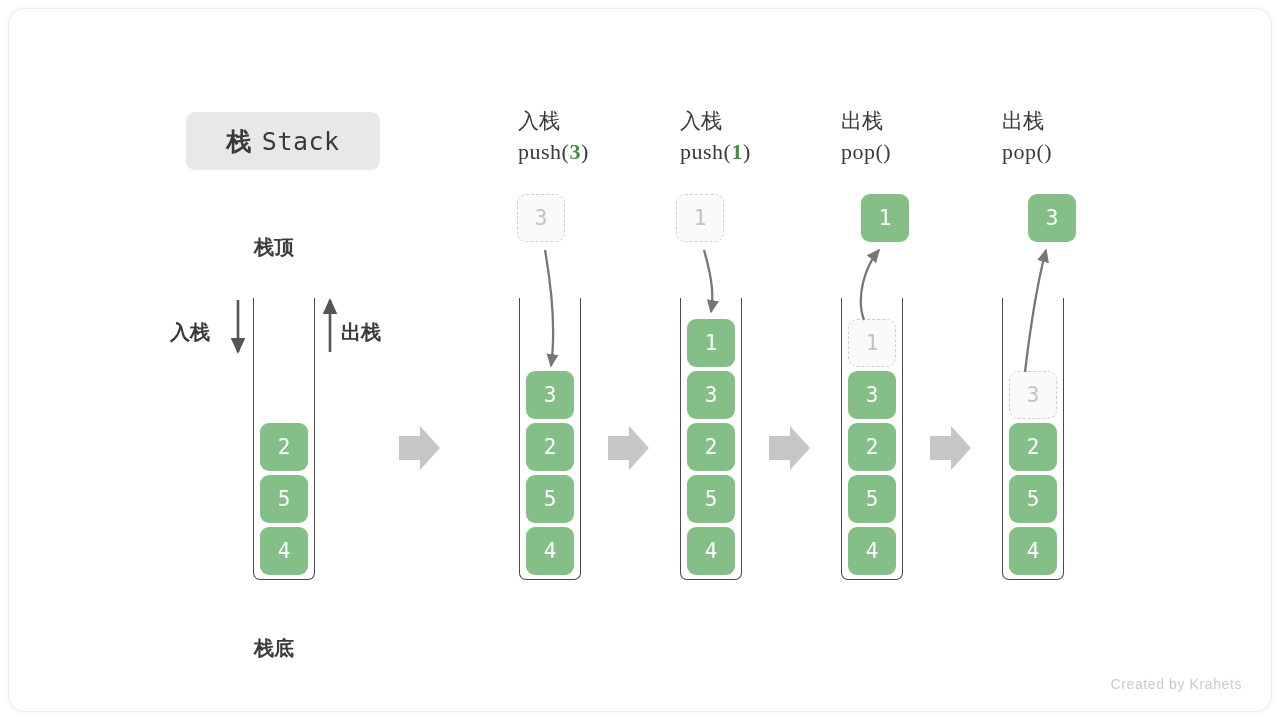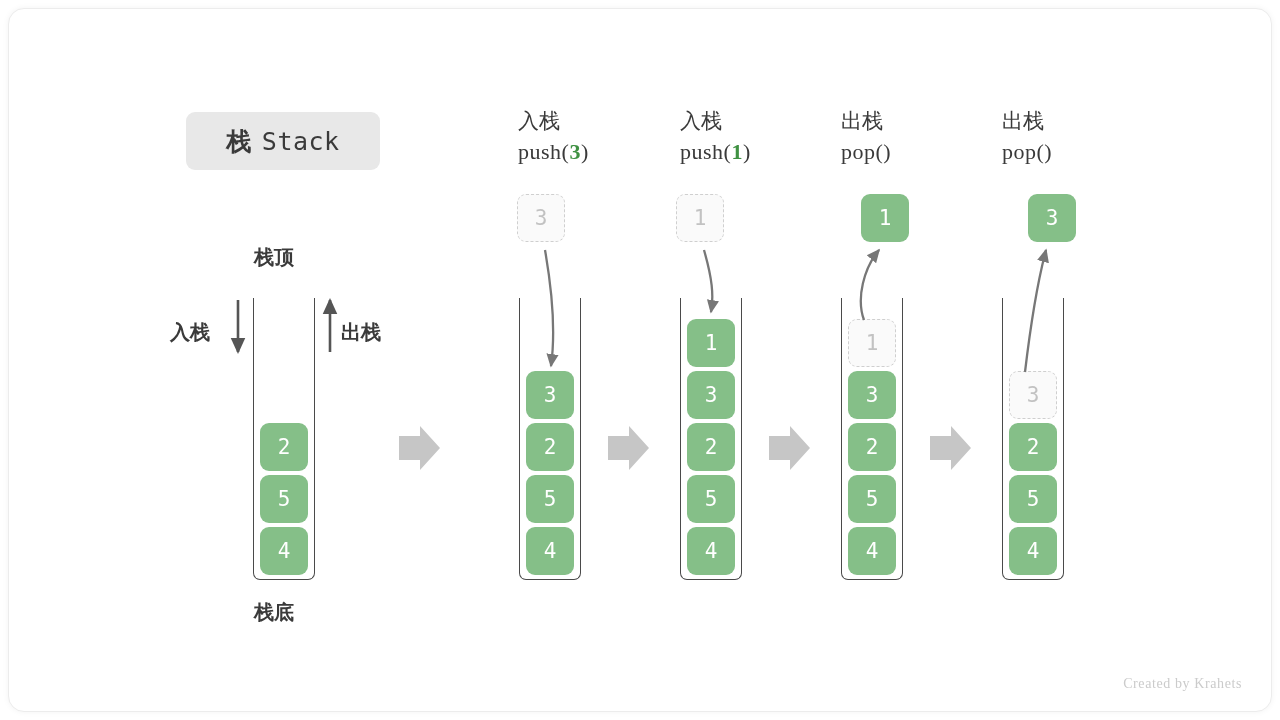--- a/index.html
+++ b/index.html
@@ -154,39 +154,39 @@
     left: 0; top: 0;
     width: 1280px; height: 720px;
     pointer-events: none;
   }
 
   
   .footer {
     position: absolute;
     right: 38px;
     bottom: 28px;
-    font-family: Liberation Serif, serif;
+    font-family: Liberation Sans, sans-serif;
     font-size: 14px;
     color: #cbcbcb;
     letter-spacing: 0.6px;
   }
 </style>
 </head>
 <body>
 
 <div id="canvas">
   <div class="card-frame"></div>
 
   <div class="title-badge">
     <span class="title-cn">栈</span>
     <span class="title-en">Stack</span>
   </div>
 
-  <div class="cn-label" style="left:254px; top:244px;">栈顶</div>
-  <div class="cn-label" style="left:254px; top:599px;">栈底</div>
+  <div class="cn-label" style="left:254px; top:234px;">栈顶</div>
+  <div class="cn-label" style="left:254px; top:635px;">栈底</div>
   <div class="cn-label" style="left:170px; top:319px;">入栈</div>
   <div class="cn-label" style="left:341px; top:319px;">出栈</div>
 
   <div class="stack-box" style="left:253px; top:298px; width:62px; height:282px;"></div>
   <div id="base-cells">
       <div class="cell solid" style="left: 260px; top: 423px;">2</div>
       <div class="cell solid" style="left: 260px; top: 475px;">5</div>
       <div class="cell solid" style="left: 260px; top: 527px;">4</div>
     </div>
 

